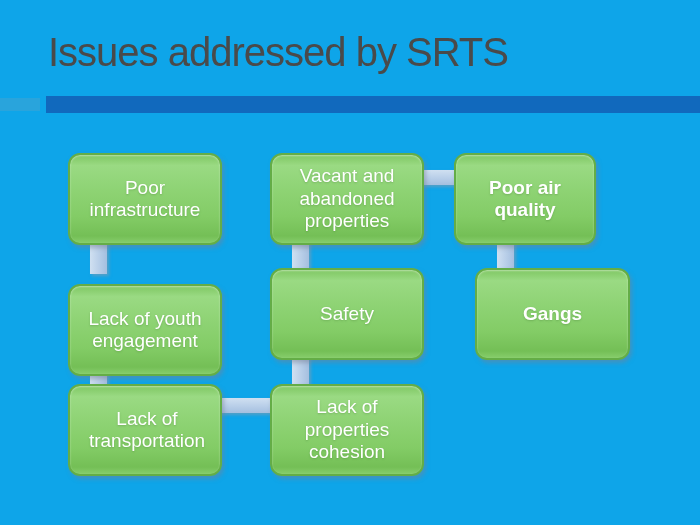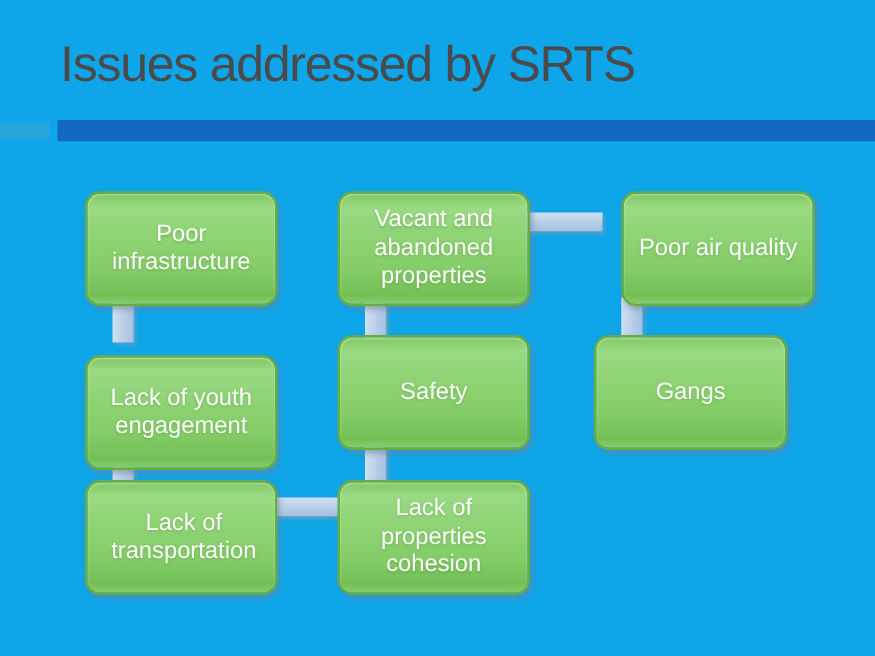--- a/index.html
+++ b/index.html
@@ -113,20 +113,20 @@
   <div class="box" style="left:270px; top:153px;">
     <span>Vacant and abandoned properties</span>
   </div>
   <div class="box" style="left:270px; top:268px;">
     <span>Safety</span>
   </div>
   <div class="box" style="left:270px; top:384px;">
     <span>Lack of properties cohesion</span>
   </div>
 
-  <div class="box" style="left:497px; top:153px; width:155px;">
+  <div class="box" style="left:454px; top:153px; width:142px;font-weight:bold;">
     <span>Poor air quality</span>
   </div>
-  <div class="box" style="left:475px; top:268px; width:155px;">
+  <div class="box" style="left:475px; top:268px; width:155px;font-weight:bold;">
     <span>Gangs</span>
   </div>
 
 </div>
 
 </body></html>

